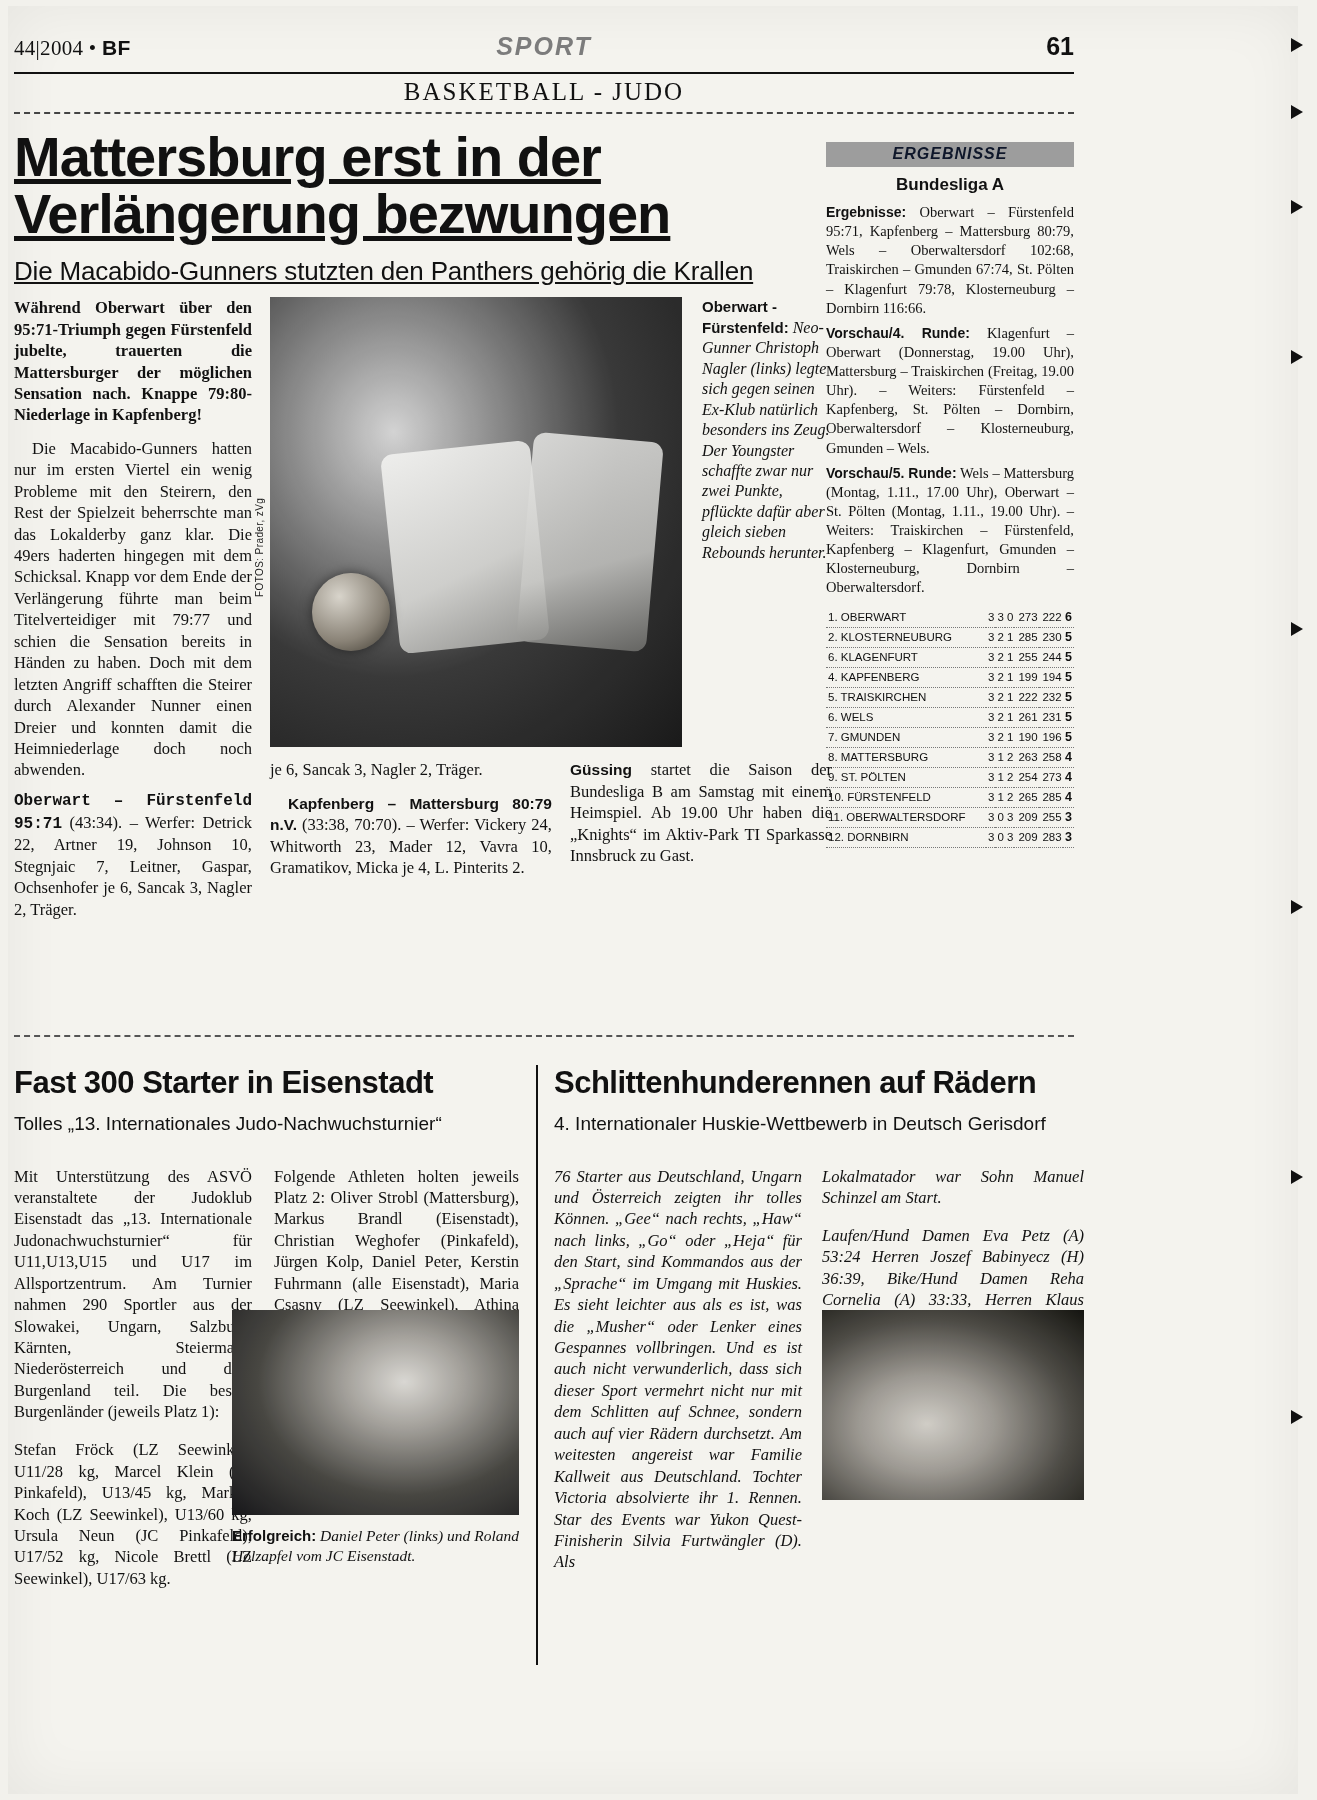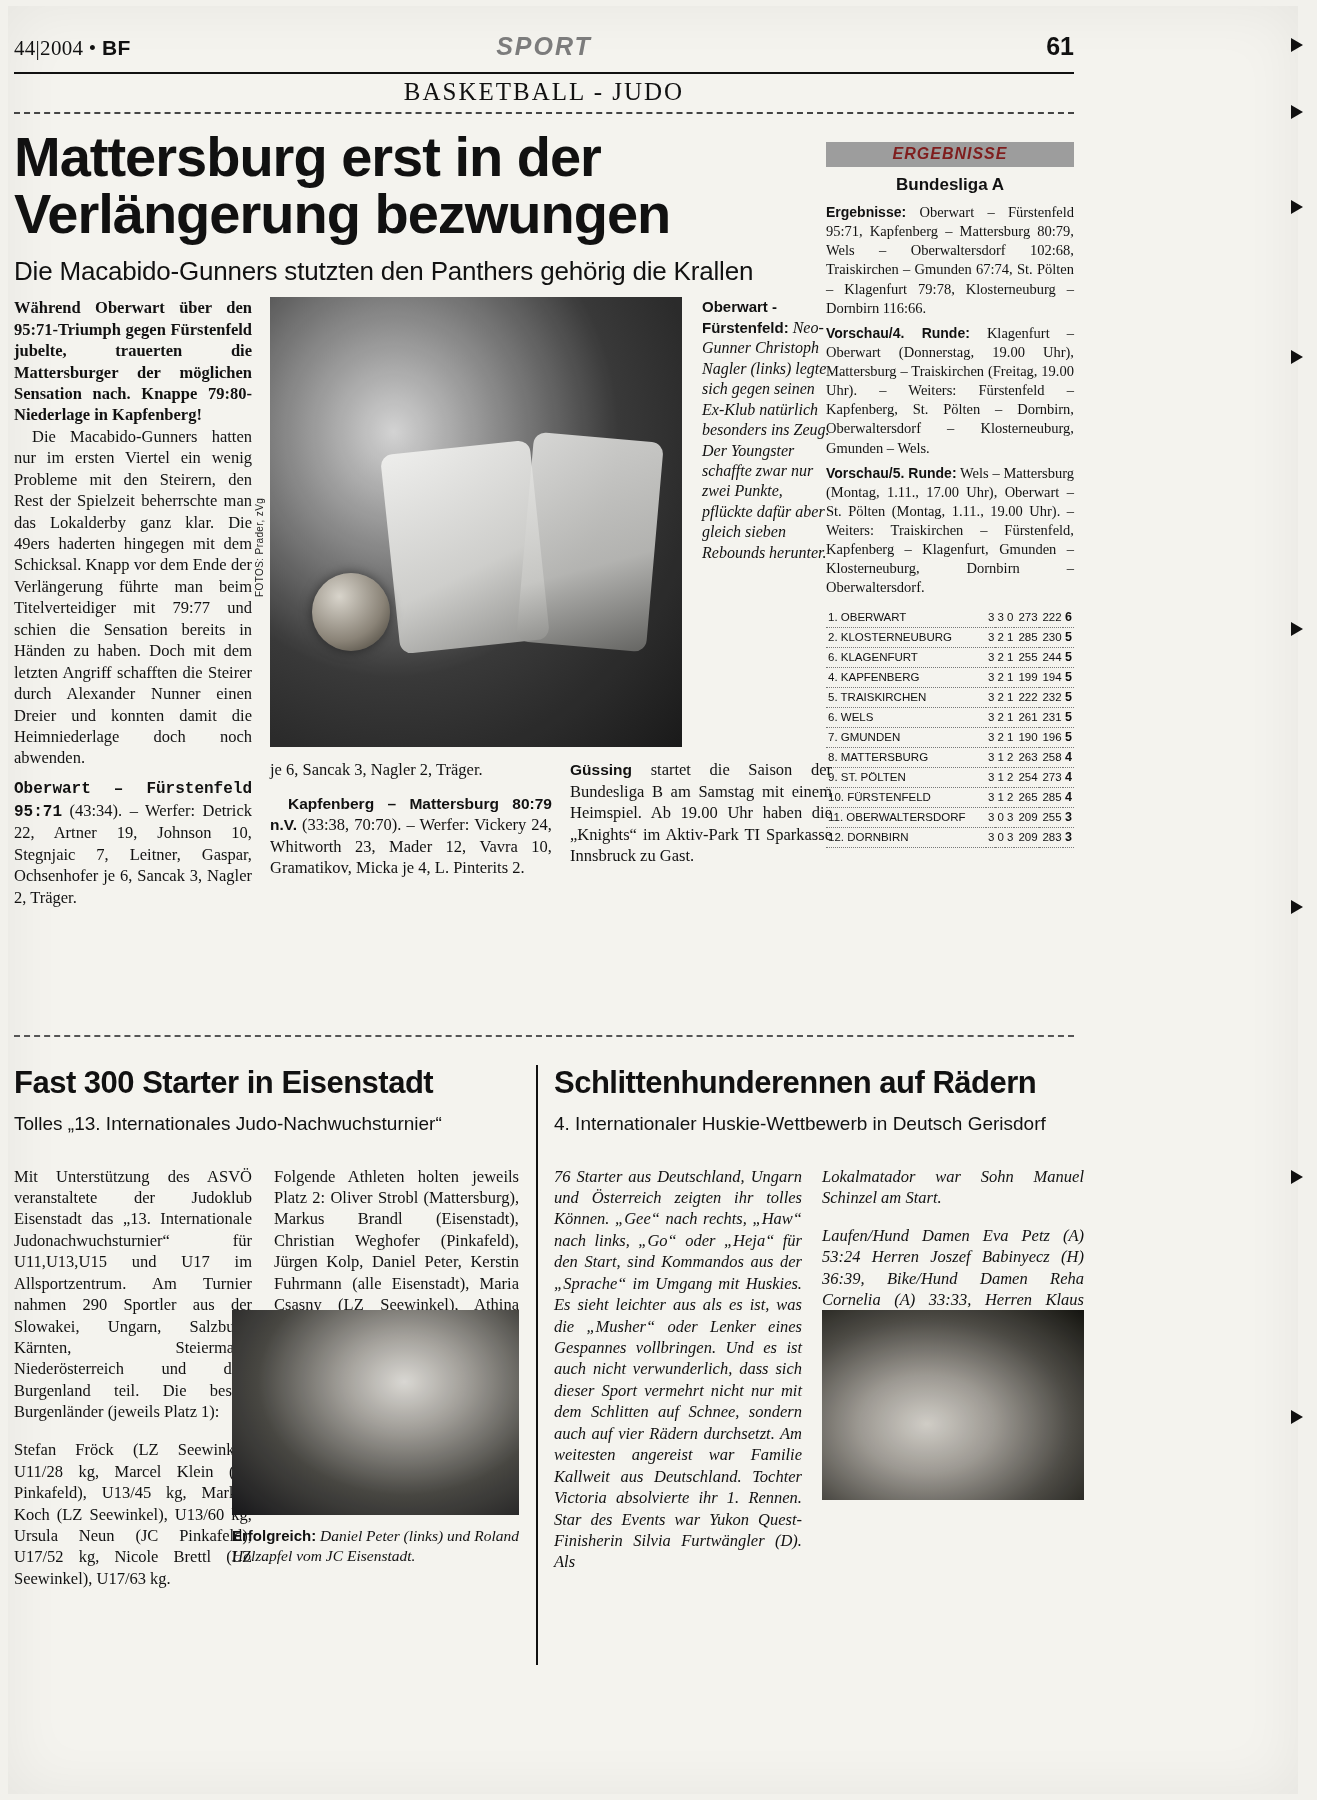--- a/index.html
+++ b/index.html
@@ -49,21 +49,21 @@
   }
   .section-line{
     width:1060px;text-align:center;
     font-family:"Liberation Serif", serif;
     font-size:25px;letter-spacing:2px;
     padding:4px 0 6px 0;
     border-bottom:2px dashed #444;
   }
 
   
-  .lead{position:relative;width:1060px;}
+  .lead{position:relative;width:1060px;text-decoration:underline;}
   .lead-left{width:800px;}
   h1.headline{
     font-family:"Liberation Sans", sans-serif;
     font-weight:bold;
     font-size:56px;
     line-height:1.02;
     margin:14px 0 0 0;
     letter-spacing:-1px;
   }
   h2.subhead{
@@ -73,21 +73,21 @@
     margin:14px 0 10px 0;
     letter-spacing:-0.2px;
   }
 
   
   .results{
     position:absolute;right:0;top:14px;width:248px;
     font-family:"Liberation Sans", sans-serif;
   }
   .erg-bar{
-    background:#9d9d9d;color:#7f1d1d;text-align:center;
+    background:#9d9d9d;color:#0f172a;text-align:center;
     font-style:italic;font-weight:bold;font-size:16px;
     letter-spacing:1px;padding:3px 0 4px 0;
   }
   .erg-title{
     text-align:center;font-weight:bold;font-size:17px;margin:8px 0 8px 0;
   }
   .erg-text{
     font-family:"Liberation Serif", serif;
     font-size:14.5px;line-height:1.32;text-align:justify;
   }
@@ -365,21 +365,21 @@
               </tr>
             </tbody>
         </table>
       </div>
     </div>
 
     <div class="article" style="height:560px;">
 
       <div class="col colA">
         <div class="intro txt">Während Oberwart über den 95:71-Triumph gegen Fürstenfeld jubelte, trauerten die Mattersburger der möglichen Sensation nach. Knappe 79:80-Niederlage in Kapfenberg!</div>
-        <div class="txt" style="">
+        <div class="txt" style="margin-top:12px;">
           <p class="ind">Die Macabido-Gunners hatten nur im ersten Viertel ein wenig Probleme mit den Steirern, den Rest der Spielzeit beherrschte man das Lokalderby ganz klar. Die 49ers haderten hingegen mit dem Schicksal. Knapp vor dem Ende der Verlängerung führte man beim Titelverteidiger mit 79:77 und schien die Sensation bereits in Händen zu haben. Doch mit dem letzten Angriff schafften die Steirer durch Alexander Nunner einen Dreier und konnten damit die Heimniederlage doch noch abwenden.</p>
           <p style="margin-top:8px;">
             <b style="font-family:Liberation Mono, monospace;font-size:16px;">Oberwart – Fürstenfeld 95:71</b><span> (43:34). – Werfer: Detrick 22, Artner 19, Johnson 10, Stegnjaic 7, Leitner, Gaspar, Ochsenhofer je 6, Sancak 3, Nagler 2, Träger.</span>
           </p>
         </div>
       </div>
 
       <div class="photo">
         <div class="ph-inner"></div>
         <div class="jersey"></div>

